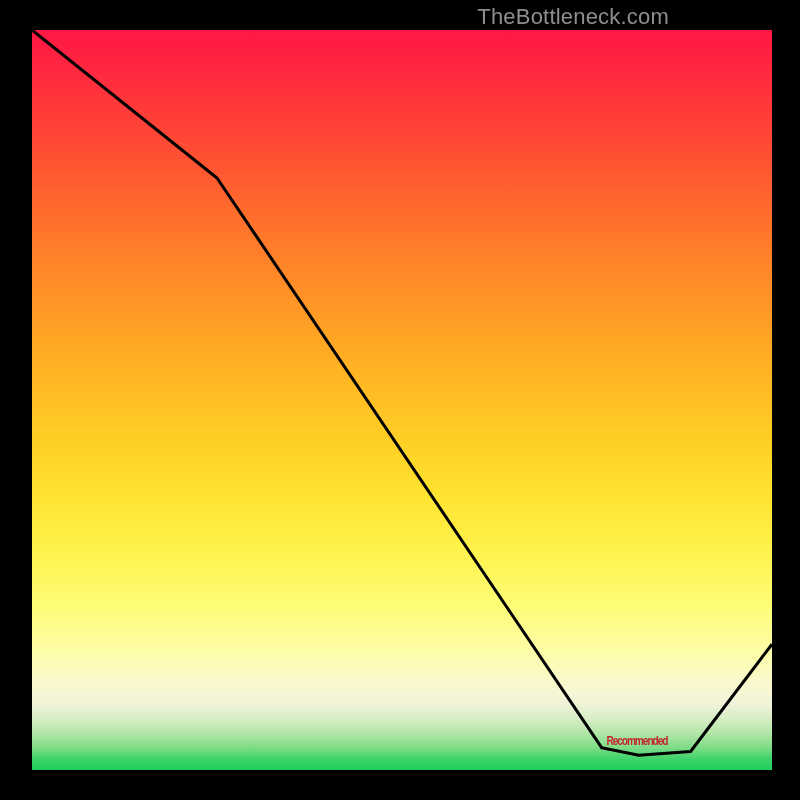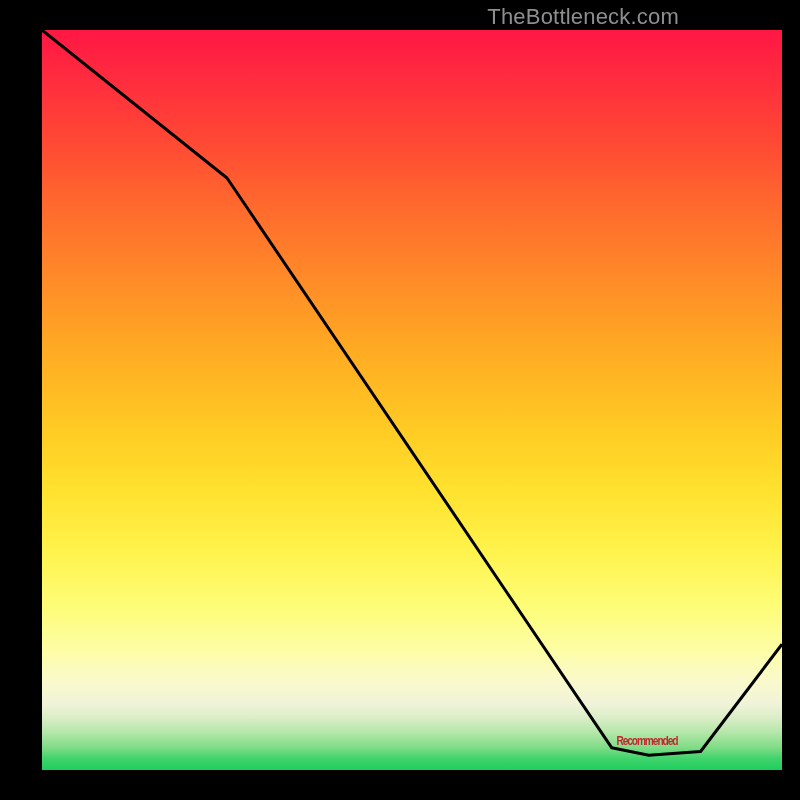--- a/index.html
+++ b/index.html
@@ -5,21 +5,21 @@
   html, body {
     margin: 0;
     padding: 0;
     width: 800px;
     height: 800px;
     background: #000;
     overflow: hidden;
   }
   .frame {
     position: absolute;
-    left: 12px; top: 0;
+    left: 2px; top: 0;
     width: 677px;
     height: 800px;
     background: #000;
   }
   .plot-area {
     position: absolute;
     left: 30px;
     top: 30px;
     width: 740px;
     height: 740px;

